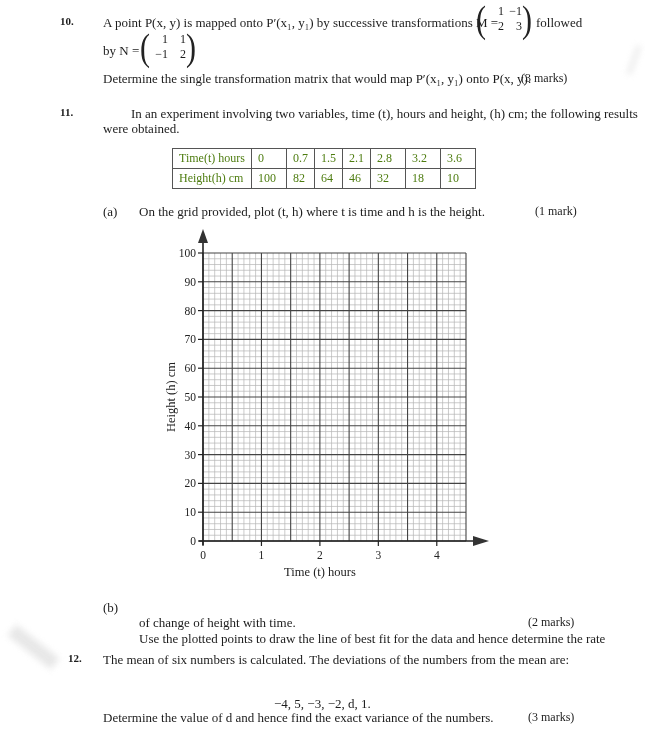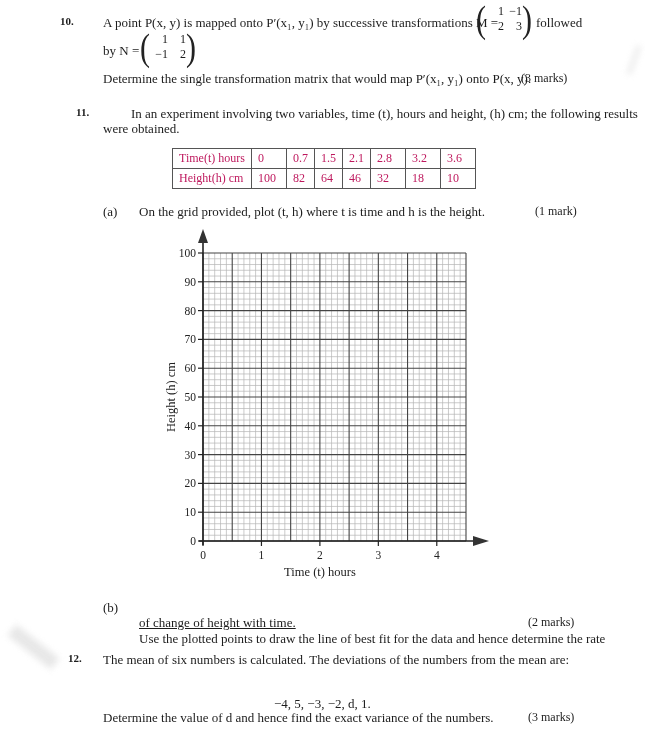--- a/index.html
+++ b/index.html
@@ -11,21 +11,21 @@
   }
   .abs { position: absolute; white-space: nowrap; }
   .qnum { font-weight: bold; font-size: 11px; }
   .marks { font-size: 12px; }
   .matrix { position: absolute; display: inline-flex; align-items: center; }
   .paren { font-size: 30px; line-height: 30px; transform: scaleY(1.25); display: inline-block; color: #222; font-weight: 300; }
   .mgrid { display: grid; grid-template-columns: 18px 18px; grid-template-rows: 15px 15px; font-size: 12px; text-align: right; }
   .mgrid span { line-height: 15px; }
   table.data {
     position: absolute; left: 172px; top: 148px; border-collapse: collapse;
-    font-size: 12px; color: #be185d;
+    font-size: 12px; color: #4d7c0f;
   }
   table.data td { border: 1px solid #555; padding: 0 6px; height: 19px; line-height: 19px; }
   svg text { font-family: "Liberation Serif", "DejaVu Serif", serif; }
   .smudge { position: absolute; background: #d8d8d8; opacity: 0.6; filter: blur(3px); }
 </style>
 </head>
 <body>
 
 <div class="abs qnum" style="left:60px; top:15px;">10.</div>
 <div class="abs" style="left:103px; top:15px;">
@@ -51,21 +51,21 @@
     <span>1</span>
     <span>−1</span>
     <span>2</span>
   </div>
   <span class="paren">)</span>
 </div>
 
 <div class="abs" style="left:103px; top:71px;">Determine the single transformation matrix that would map P′(x₁, y₁) onto P(x, y).</div>
 <div class="abs marks" style="left:521px; top:71px;">(3 marks)</div>
 
-<div class="abs qnum" style="left:60px; top:106px;margin-left:16px;">11.</div>
+<div class="abs qnum" style="left:60px; top:106px;">11.</div>
 <div class="abs" style="left:103px; top:106px;margin-left:28px;">In an experiment involving two variables, time (t), hours and height, (h) cm; the following results</div>
 <div class="abs" style="left:103px; top:121px;">were obtained.</div>
 
 <table class="data">
   <tbody>
       <tr>
     <td>Time(t) hours</td>
     <td style="width:22px">0</td>
     <td>0.7</td>
     <td>1.5</td>
@@ -233,21 +233,21 @@
       <line x1="436.77777777777777" x2="436.77777777777777" y1="541" y2="546" stroke="#222" stroke-width="1.2"></line>
       <text x="436.77777777777777" y="559" text-anchor="middle" font-size="11.5" fill="#222">4</text>
     </g>
   <g id="points"></g>
   <text id="xlabel" x="320" y="576" text-anchor="middle" font-size="12.5" fill="#222">Time (t) hours</text>
   <text id="ylabel" x="0" y="0" text-anchor="middle" font-size="12.5" fill="#222" transform="translate(175,397) rotate(-90)">Height (h) cm</text>
 </svg>
 
 <div class="abs" style="left:103px; top:600px;">(b)</div>
 <div class="abs" style="left:139px; top:600px;margin-top:31px;">Use the plotted points to draw the line of best fit for the data and hence determine the rate</div>
-<div class="abs" style="left:139px; top:615px;text-decoration:underline;">of change of height with time.</div>
+<div class="abs" style="left:139px; top:615px;">of change of height with time.</div>
 <div class="abs marks" style="left:528px; top:615px;">(2 marks)</div>
 
 <div class="abs qnum" style="left:68px; top:652px;">12.</div>
 <div class="abs" style="left:103px; top:652px;">The mean of six numbers is calculated. The deviations of the numbers from the mean are:</div>
 <div class="abs" style="left:274px; top:696px;">−4, 5, −3, −2, d, 1.</div>
 <div class="abs" style="left:103px; top:710px;text-align:center;">Determine the value of d and hence find the exact variance of the numbers.</div>
 <div class="abs marks" style="left:528px; top:710px;">(3 marks)</div>
 
 <div class="smudge" style="left:6px; top:640px; width:55px; height:14px; transform:rotate(38deg);"></div>
 <div class="smudge" style="left:632px; top:45px; width:4px; height:30px; transform:rotate(20deg);"></div>

